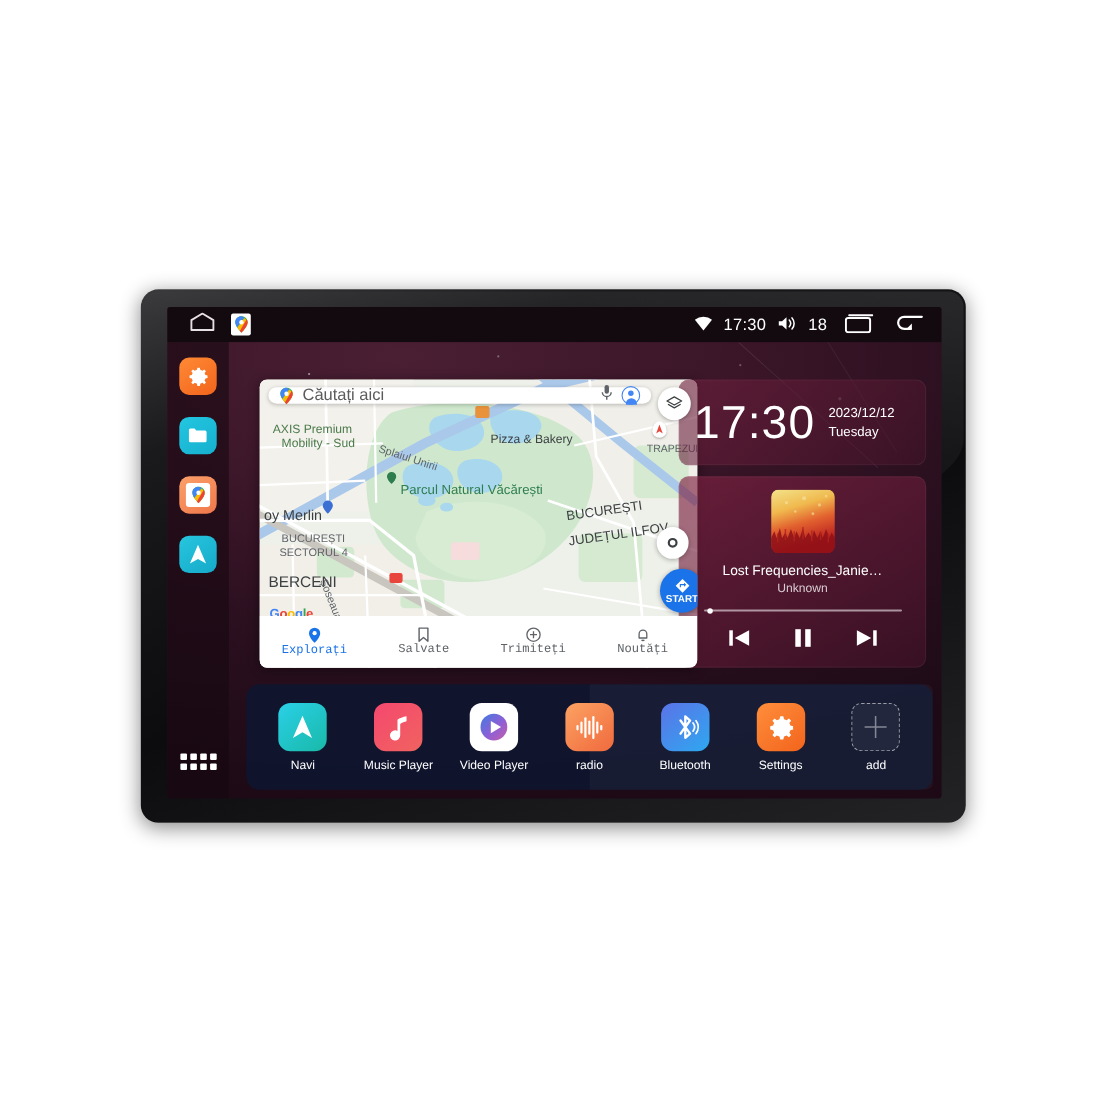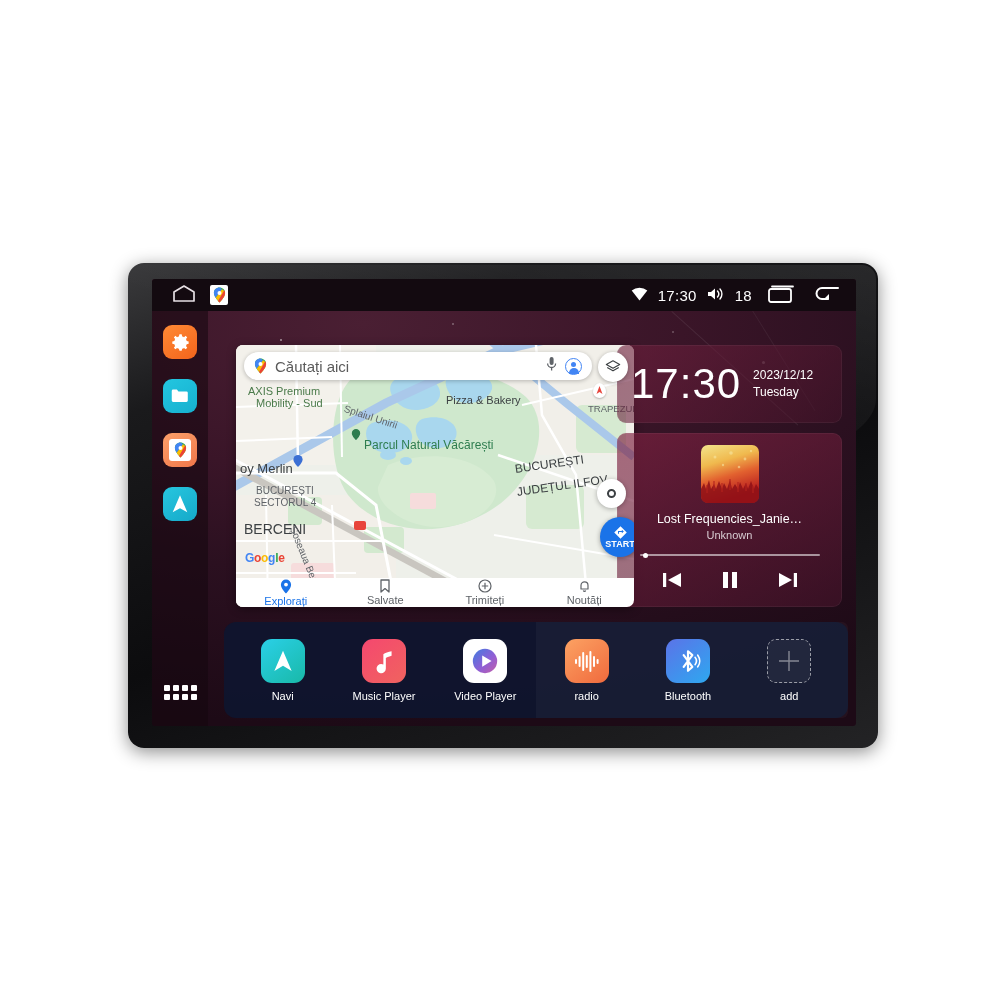--- a/index.html
+++ b/index.html
@@ -53,43 +53,43 @@
   .side-navi{background:linear-gradient(145deg,#27c6df,#15a9c9);}
   #drawer-btn{margin-top:auto;margin-bottom:26px;display:grid;
     grid-template-columns:repeat(4,6px);grid-template-rows:repeat(2,6px);gap:3px;}
   #drawer-btn i{background:#fff;border-radius:1px;display:block;}
 
   
   #maps{position:absolute;left:84px;top:66px;width:398px;height:262px;
     border-radius:7px;overflow:hidden;background:#e9e6de;
     box-shadow:0 2px 10px rgba(0,0,0,.4);}
   #mapcanvas{position:absolute;inset:0;}
-  .searchbar{position:absolute;left:8px;top:7px;width:calc(100% - 50px);height:28px;
+  .searchbar{position:absolute;left:8px;top:7px;width:calc(100% - 50px);height:15px;
     background:#fff;border-radius:16px;display:flex;align-items:center;padding:0 10px;
     box-shadow:0 1px 4px rgba(0,0,0,.25);gap:8px;z-index:6;}
   .searchbar .ph{color:#5b5b5b;font-size:15px;flex:1;}
   .acct{width:17px;height:17px;border-radius:50%;border:1.6px solid #4285f4;position:relative;}
   .acct:before{content:"";position:absolute;left:5px;top:3px;width:5px;height:5px;
     border-radius:50%;background:#4285f4;}
   .acct:after{content:"";position:absolute;left:2.5px;top:9.5px;width:10px;height:6px;
     border-radius:5px 5px 0 0;background:#4285f4;}
   .layers{position:absolute;right:6px;top:7px;width:30px;height:30px;border-radius:50%;
     background:#fff;display:flex;align-items:center;justify-content:center;z-index:6;
     box-shadow:0 1px 4px rgba(0,0,0,.3);}
   .locate{position:absolute;right:8px;top:134px;width:29px;height:29px;border-radius:50%;
     background:#fff;display:flex;align-items:center;justify-content:center;z-index:6;
     box-shadow:0 1px 5px rgba(0,0,0,.3);}
   .locate b{width:9px;height:9px;border-radius:50%;border:2.5px solid #3c4043;display:block;}
   .startbtn{position:absolute;right:-6px;top:172px;width:40px;height:40px;border-radius:50%;
     background:#1a73e8;color:#fff;font-size:9px;font-weight:bold;z-index:6;
     display:flex;flex-direction:column;align-items:center;justify-content:center;
     box-shadow:0 1px 5px rgba(0,0,0,.35);}
   .startbtn span{margin-top:-1px;}
-  .mapnav{position:absolute;left:0;bottom:0;width:100%;height:29px;background:#fff;
-    display:flex;z-index:6;border-radius:0 0 7px 7px;}
+  .mapnav{position:absolute;left:0;bottom:0;width:100%;height:47px;background:#fff;
+    display:flex;z-index:6;border-radius:0 0 7px 7px;font-family:Liberation Mono, monospace;}
   .mapnav .it{flex:1;display:flex;flex-direction:column;align-items:center;
     justify-content:center;gap:1px;color:#5f6368;font-size:11px;}
   .mapnav .it.active{color:#1a73e8;}
   .glabel{position:absolute;font-family:"Liberation Sans",sans-serif;pointer-events:none;}
 
   
   #clockw{position:absolute;right:14px;top:66px;width:225px;height:78px;border-radius:9px;
     background:linear-gradient(135deg,rgba(112,32,62,.62),rgba(70,20,42,.5));
     display:flex;align-items:center;padding:0 14px;gap:12px;
     box-shadow:inset 0 0 0 1px rgba(255,255,255,.05);}
@@ -506,20 +506,28 @@
           <svg width="26" height="26" viewBox="0 0 24 24">
             <path d="M8 6.5 L16 17.5 L12 21 V3 L16 6.5 L8 17.5" fill="none" stroke="#fff" stroke-width="2" stroke-linejoin="round" stroke-linecap="round"></path>
             <path d="M18.5 8.6 a5.5 5.5 0 0 1 0 6.8" fill="none" stroke="#fff" stroke-width="1.5" stroke-linecap="round"></path>
             <path d="M21 6.6 a9 9 0 0 1 0 10.8" fill="none" stroke="#fff" stroke-width="1.5" stroke-linecap="round"></path>
           </svg>
         </div>
         <div class="dock-label">Bluetooth</div>
       </div>
 
 
+      <div class="dock-item">
+        <div class="dock-icon ic-set">
+          <svg width="28" height="28" viewBox="0 0 24 24">
+              <path fill="#fff" d="M12 8a4 4 0 1 0 0 8 4 4 0 0 0 0-8Zm9.4 4.6.1-1.2-2.2-.6a7.4 7.4 0 0 0-.8-2l1.4-1.8-1.7-1.7-1.8 1.4a7.4 7.4 0 0 0-2-.8L13.8 3.6h-2.4L10.8 5.9a7.4 7.4 0 0 0-2 .8L7 5.3 5.3 7l1.4 1.8a7.4 7.4 0 0 0-.8 2l-2.3.6v2.4l2.3.6c.2.7.4 1.4.8 2L5.3 18.2 7 19.9l1.8-1.4c.6.4 1.3.6 2 .8l.6 2.3h2.4l.6-2.3c.7-.2 1.4-.4 2-.8l1.8 1.4 1.7-1.7-1.4-1.8c.4-.6.6-1.3.8-2l2.2-.6Z"></path>
+            </svg>
+        </div>
+        <div class="dock-label">Settings</div>
+      </div>
 
       <div class="dock-item">
         <div class="dock-icon ic-add">
           <svg width="26" height="26" viewBox="0 0 26 26">
               <path d="M13 3 V23 M3 13 H23" stroke="rgba(255,255,255,.45)" stroke-width="1.4"></path>
             </svg>
         </div>
         <div class="dock-label">add</div>
       </div>
 

